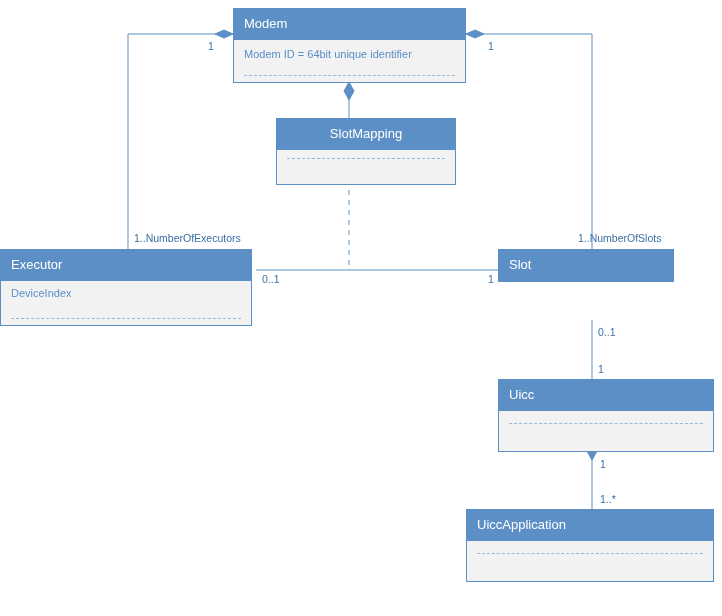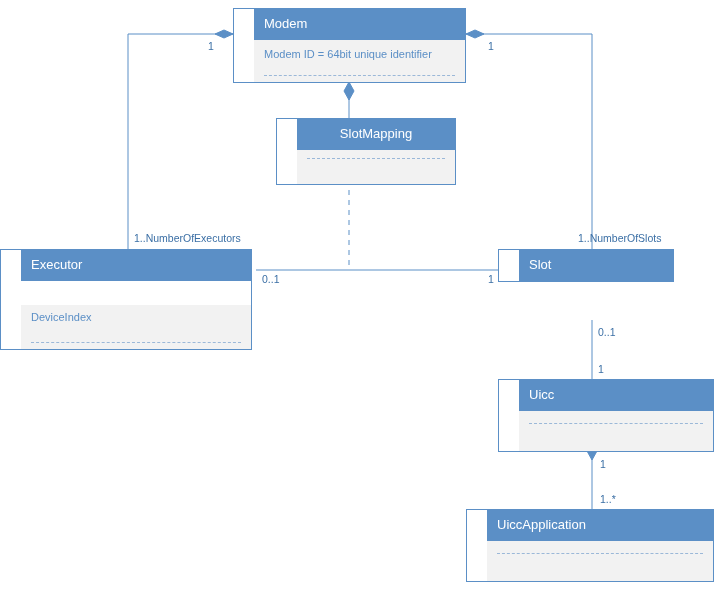--- a/index.html
+++ b/index.html
@@ -13,21 +13,20 @@
   .canvas {
     position: relative;
     width: 722px;
     height: 616px;
   }
   .box {
     position: absolute;
     border: 1px solid #5b8fc6;
     background: #fff;
     box-sizing: border-box;
-    padding-left: 20px;
   }
   .box-header {
     background: #5b8fc6;
     color: #fff;
     padding: 7px 10px 9px 10px;
     font-size: 13px;
   }
   .box-body {
     background: #f2f2f2;
     min-height: 20px;
@@ -96,21 +95,21 @@
 
 <div class="box" style="left:276px; top:118px; width:180px;text-align:center;">
   <div class="box-header">SlotMapping</div>
   <div class="box-body" style="position:relative; height:22px;">
     <div class="dashed-sep" style="top:8px;"></div>
   </div>
 </div>
 
 <div class="box" style="left:0; top:249px; width:252px;">
   <div class="box-header">Executor</div>
-  <div class="box-body" style="position:relative; height:32px;margin-top:24px;">
+  <div class="box-body" style="position:relative; height:32px;">
     <div style="position:relative; top:0px;">DeviceIndex</div>
     <div class="dashed-sep" style="bottom:6px;"></div>
   </div>
 </div>
 
 <div class="box" style="left:498px; top:249px; width:176px;">
   <div class="box-header">Slot</div>
 </div>
 
 <div class="box" style="left:498px; top:379px; width:216px;">

